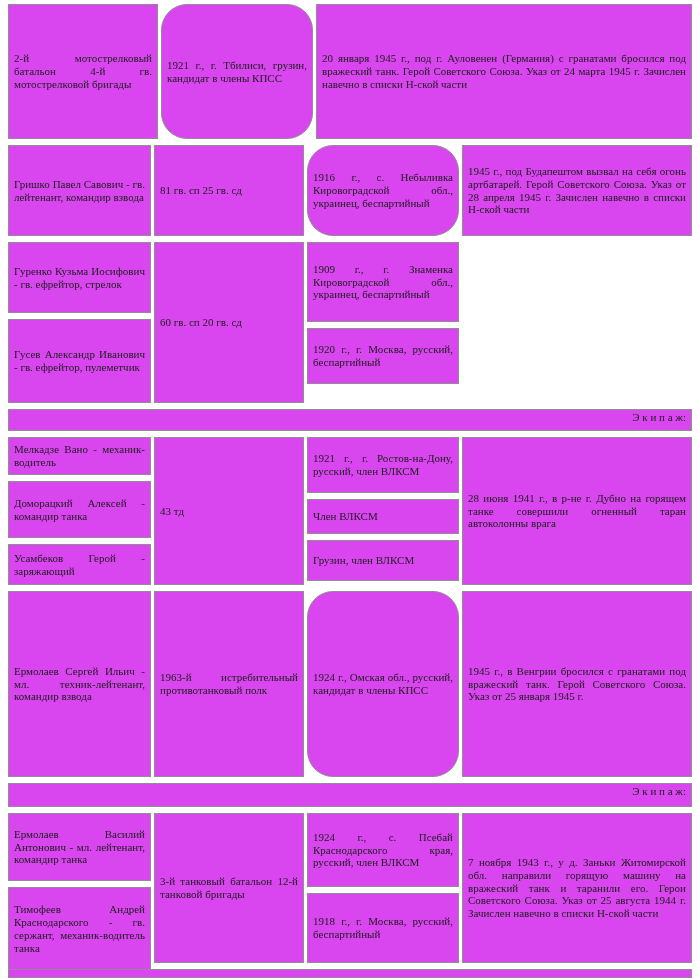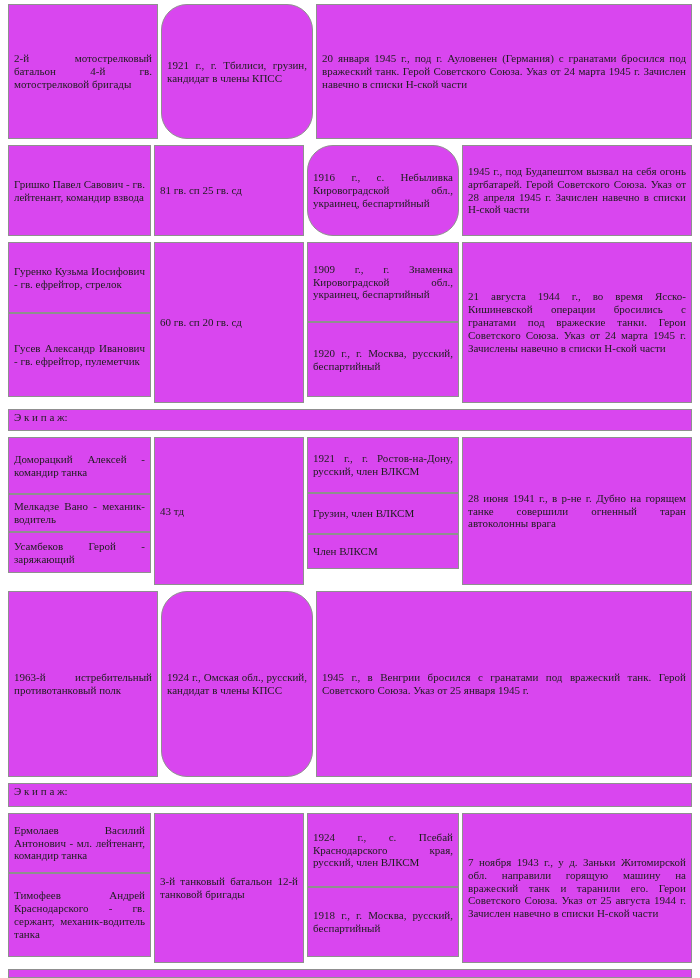--- a/index.html
+++ b/index.html
@@ -35,27 +35,28 @@
     text-align: justify;
     overflow: hidden;
   }
   .c1 { width: 143px; }
   .c2 { width: 150px; }
   .c3 { width: 152px; border-radius: 26px; }
   .c4 { flex: 1; }
   .stack {
     display: flex;
     flex-direction: column;
+    gap: 6px;
   }
   .stack > .cell { flex: none; }
   .label-cell {
     flex: 1;
     justify-content: flex-start;
     padding: 1px 5px;
-    text-align: left;
+    text-align: right;
   }
   .stub { height: 9px; flex: none; }
 </style>
 </head>
 <body>
 
 <div class="page">
   <div class="tbl">
 
     <div class="band" style="height:135px">
@@ -72,57 +73,57 @@
     </div>
 
     <div class="band" style="height:161px">
       <div class="stack c1">
         <div class="cell" style="height:71px">Гуренко Кузьма Иосифович - гв. ефрейтор, стрелок</div>
         <div class="cell" style="height:84px">Гусев Александр Иванович - гв. ефрейтор, пулеметчик</div>
       </div>
       <div class="cell c2">60 гв. сп 20 гв. сд</div>
       <div class="stack c3">
         <div class="cell" style="height:80px">1909 г., г. Знаменка Кировоградской обл., украинец, беспартийный</div>
-        <div class="cell" style="height:75px">1920 г., г. Москва, русский, беспартийный</div>
+        <div class="cell" style="height:56px">1920 г., г. Москва, русский, беспартийный</div>
       </div>
-      <div class="cell c4">21 августа 1944 г., во время Ясско-Кишиневской операции бросились с гранатами под вражеские танки. Герои Советского Союза. Указ от 24 марта 1945 г. Зачислены навечно в списки Н-ской части</div>
     </div>
 
     <div class="band" style="height:22px">
       <div class="cell label-cell">Э к и п а ж:</div>
     </div>
 
     <div class="band" style="height:148px">
       <div class="stack c1">
+        <div class="cell" style="height:38px">Мелкадзе Вано - механик-водитель</div>
         <div class="cell" style="height:57px">Доморацкий Алексей - командир танка</div>
-        <div class="cell" style="height:38px">Мелкадзе Вано - механик-водитель</div>
         <div class="cell" style="height:41px">Усамбеков Герой - заряжающий</div>
       </div>
       <div class="cell c2">43 тд</div>
       <div class="stack c3">
         <div class="cell" style="height:56px">1921 г., г. Ростов-на-Дону, русский, член ВЛКСМ</div>
+        <div class="cell" style="height:35px">Член ВЛКСМ</div>
         <div class="cell" style="height:41px">Грузин, член ВЛКСМ</div>
-        <div class="cell" style="height:35px">Член ВЛКСМ</div>
       </div>
       <div class="cell c4">28 июня 1941 г., в р-не г. Дубно на горящем танке совершили огненный таран автоколонны врага</div>
     </div>
 
     <div class="band" style="height:186px">
+      <div class="cell c1">Ермолаев Сергей Ильич - мл. техник-лейтенант, командир взвода</div>
       <div class="cell c2">1963-й истребительный противотанковый полк</div>
       <div class="cell c3">1924 г., Омская обл., русский, кандидат в члены КПСС</div>
       <div class="cell c4">1945 г., в Венгрии бросился с гранатами под вражеский танк. Герой Советского Союза. Указ от 25 января 1945 г.</div>
     </div>
 
     <div class="band" style="height:24px">
       <div class="cell label-cell">Э к и п а ж:</div>
     </div>
 
     <div class="band" style="height:150px">
       <div class="stack c1">
-        <div class="cell" style="height:60px">Ермолаев Василий Антонович - мл. лейтенант, командир танка</div>
+        <div class="cell" style="height:68px">Ермолаев Василий Антонович - мл. лейтенант, командир танка</div>
         <div class="cell" style="height:84px">Тимофеев Андрей Краснодарского - гв. сержант, механик-водитель танка</div>
       </div>
       <div class="cell c2">3-й танковый батальон 12-й танковой бригады</div>
       <div class="stack c3">
         <div class="cell" style="height:74px">1924 г., с. Псебай Краснодарского края, русский, член ВЛКСМ</div>
         <div class="cell" style="height:70px">1918 г., г. Москва, русский, беспартийный</div>
       </div>
       <div class="cell c4">7 ноября 1943 г., у д. Заньки Житомирской обл. направили горящую машину на вражеский танк и таранили его. Герои Советского Союза. Указ от 25 августа 1944 г. Зачислен навечно в списки Н-ской части</div>
     </div>
 

